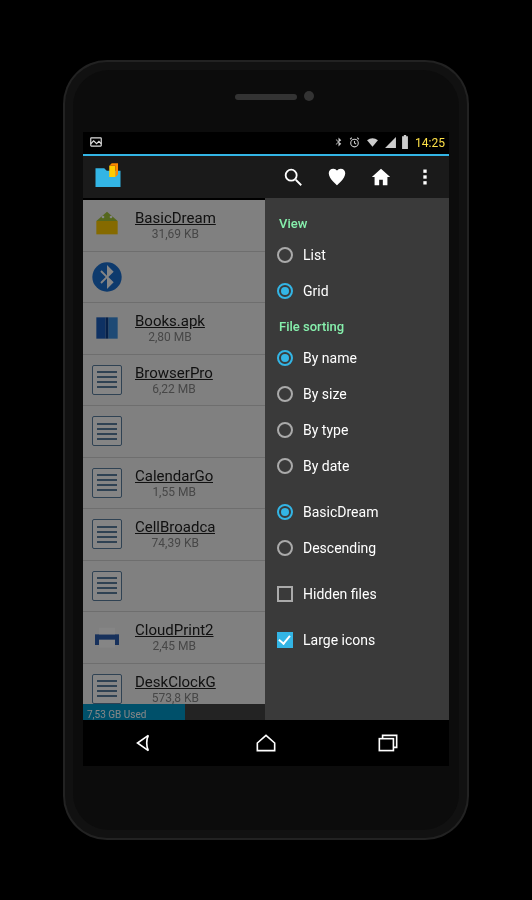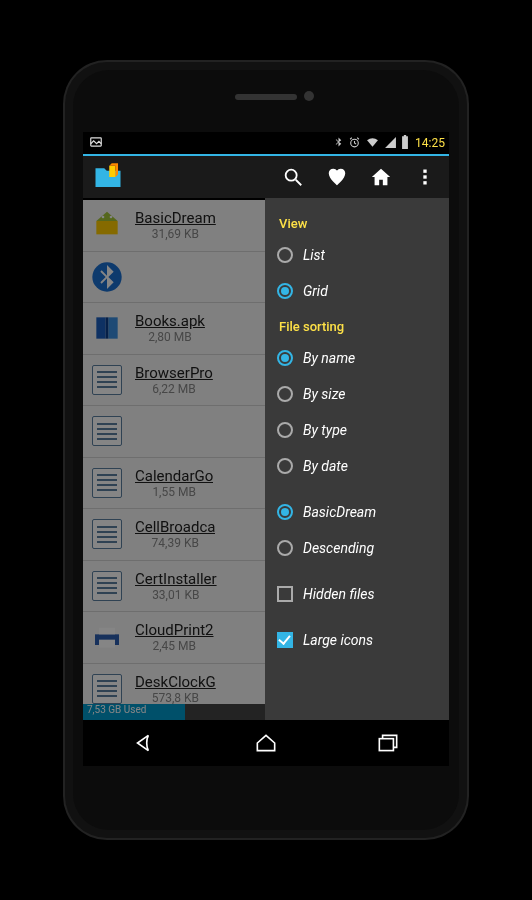--- a/index.html
+++ b/index.html
@@ -78,37 +78,37 @@
   .content { position: absolute; top: 68px; left:0; right:0; bottom: 46px; background:#eee; overflow:hidden; }
   .file-list { position:absolute; inset:0; }
   .scrim { position:absolute; inset:0; background: rgba(0,0,0,0.48); }
   .file-row { display:flex; align-items:center; height: 51.5px; padding: 0 6px; border-bottom: 1px solid #d4d4d4; background:#f5f5f5;}
   .file-row .ficon { width:36px; height:36px; margin-right:10px; display:flex; align-items:center; justify-content:center; }
   .file-row .txt { display:flex; flex-direction:column; overflow:hidden; }
   .file-row .fname { font-size: 15px; color:#222; white-space:nowrap; overflow:hidden;text-decoration:underline; }
   .file-row .fsize { font-size: 12px; color:#888;text-align:center; }
 
   .storage-bar { position:absolute; left:0; right:0; bottom:0; height:16px; background:#444;}
-  .storage-used { height:100%; background:#0099cc; display:flex; align-items:flex-start; padding-left:4px;}
+  .storage-used { height:100%; background:#0099cc; display:flex; align-items:flex-end; padding-left:4px;}
   .storage-used span { font-size:10px; color:#fff; }
 
   
   .menu {
     position: absolute;
     top: 66px;
     right: 0;
     width: 184px;
     bottom: 46px;
     background: #3a3a3a;
     color: #fff;
     padding: 8px 0 8px 0;
     overflow: hidden;
   }
-  .menu-header { color: #fde047; font-size: 13px; font-weight: 500; padding: 10px 14px 6px; }
-  .menu-row { display:flex; align-items:center; height: 36px; padding: 0 12px; font-size:14px; gap:10px;font-style:italic; }
+  .menu-header { color: #86efac; font-size: 13px; font-weight: 500; padding: 10px 14px 6px; }
+  .menu-row { display:flex; align-items:center; height: 36px; padding: 0 12px; font-size:14px; gap:10px; }
   .menu-gap { height: 10px; }
   .radio {
     width:16px; height:16px; border:2px solid #aaa; border-radius:50%; position:relative; flex-shrink:0;
   }
   .radio.on { border-color:#33b5e5; }
   .radio.on::after { content:""; position:absolute; left:2px; top:2px; width:8px; height:8px; background:#33b5e5; border-radius:50%; }
   .check {
     width:16px; height:16px; border:2px solid #aaa; position:relative; flex-shrink:0;
   }
   .check.on { border-color:#33b5e5; background:#33b5e5; }
@@ -305,24 +305,20 @@
           </div>
           <div class="file-row">
             <div class="ficon">
               <div class="doc-lines">
                 <div></div>
                 <div></div>
                 <div></div>
                 <div></div>
               </div>
             </div>
-            <div class="txt">
-              <div class="fname">CertInstaller</div>
-              <div class="fsize">33,01 KB</div>
-            </div>
           </div>
           <div class="file-row">
             <div class="ficon">
               <svg class="apk-icon" viewBox="0 0 24 24">
                 <rect x="3" y="10" width="18" height="8" fill="#2d5fb0"></rect>
                 <path d="M6 10 L6 5 L18 5 L18 10 Z" fill="#fff"></path>
                 <rect x="6" y="14" width="12" height="6" fill="#fff"></rect>
               </svg>
             </div>
             <div class="txt">

